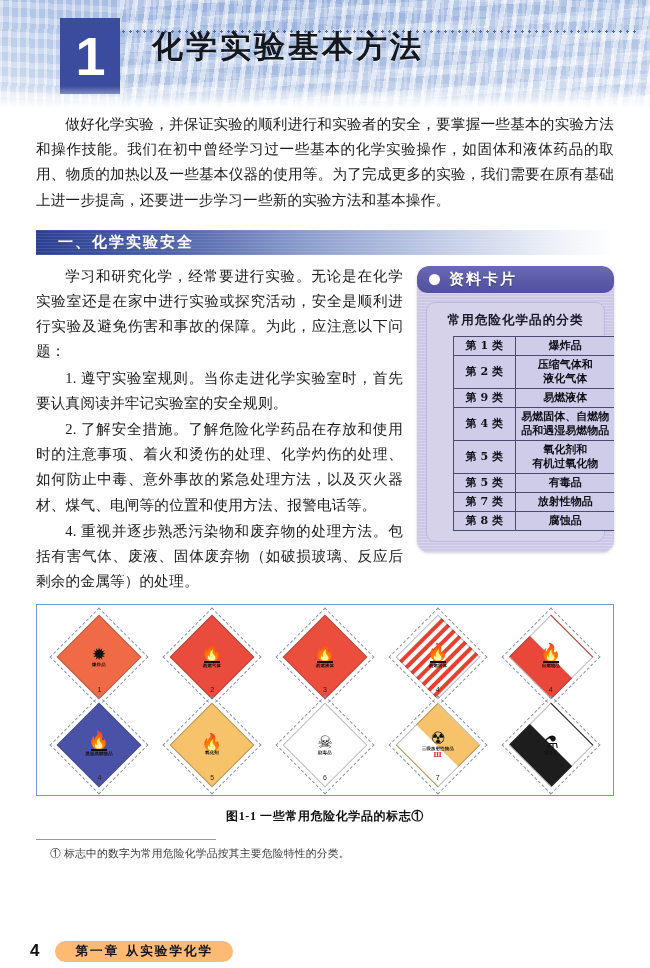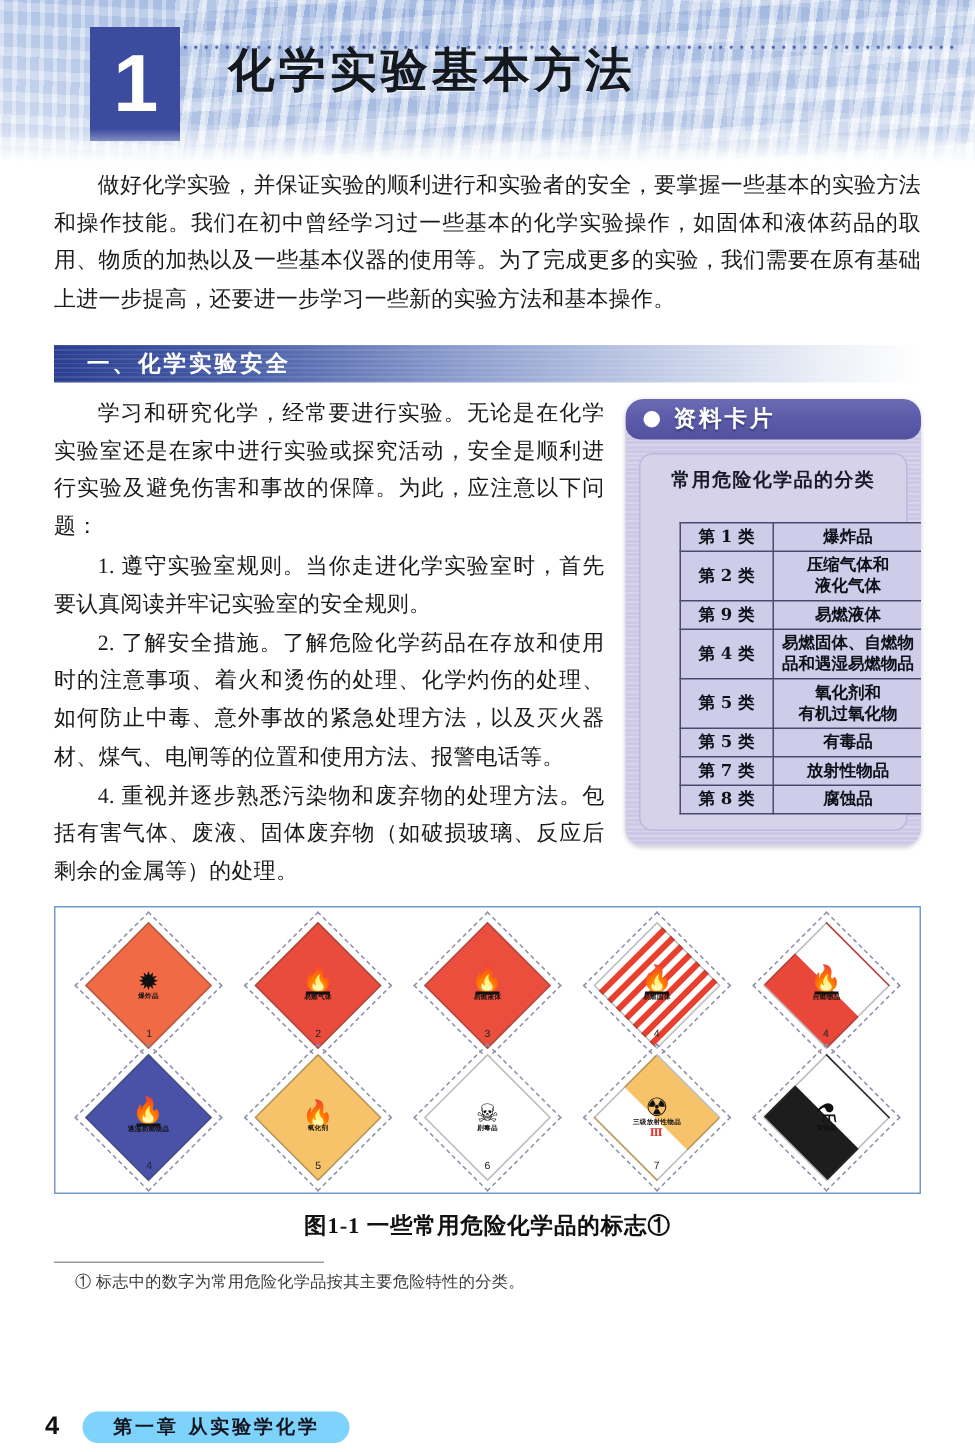--- a/index.html
+++ b/index.html
@@ -148,21 +148,21 @@
     background:#d5d2ea;
     border:1px solid #bdb8dd;
     border-radius:9px;
     padding:9px 7px 10px 7px;
   }
   .card-subtitle{
     text-align:center;
     font-size:12.6px;
     font-weight:bold;
     letter-spacing:1px;
-    margin-bottom:19px;
+    margin-bottom:7px;
     color:#1a1a28;
     font-family:"DejaVu Serif","Liberation Serif",serif;
   }
   table.haz{
     width:100%;
     border-collapse:collapse;
     background:#cfccea;
     font-size:11px;
     font-family:"DejaVu Serif","Liberation Serif",serif;
     margin-left:19px;
@@ -218,21 +218,21 @@
   }
   .dnum{
     position:absolute; left:50%; bottom:6px; transform:translateX(-50%);
     font-size:7px; color:#222; font-family:"Liberation Sans",sans-serif;
   }
   .bar-under{ width:16px;height:1.4px;background:#111;margin-top:1px; }
   .rad3{ color:#d33; font-size:7px; letter-spacing:1px; font-weight:bold; line-height:7px; }
 
   .figcap{
     text-align:center;
-    font-size:15px;
+    font-size:12px;
     font-weight:bold;
     margin-top:12px;
     letter-spacing:.6px;
     color:#111;
   }
 
   
   .fn-rule{
     margin:14px 0 5px 0;
     width:180px; height:1px; background:#999;
@@ -248,21 +248,21 @@
     width:650px; height:34px;
     display:flex; align-items:center;
     padding-left:30px;
   }
   .pagenum{
     font-size:17px; font-weight:bold;
     font-family:"Liberation Sans",sans-serif;
     color:#111; margin-right:16px;
   }
   .footpill{
-    background:#7dd3fc;
+    background:#fdba74;
     border-radius:12px;
     padding:2px 20px;
     font-size:12.6px; font-weight:bold; letter-spacing:2px;
     color:#15151f;
     font-family:"DejaVu Sans","Liberation Sans",sans-serif;
   }
 </style>
 </head>
 <body>
 

